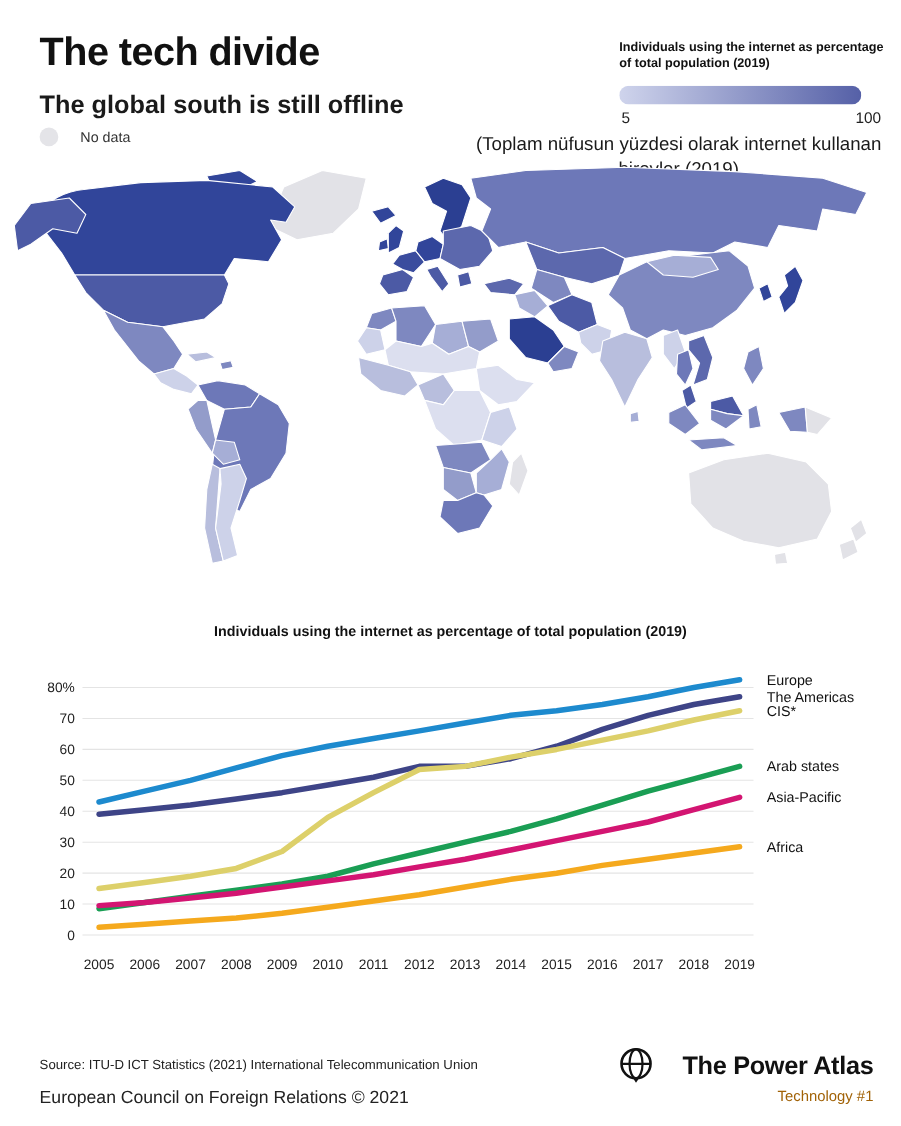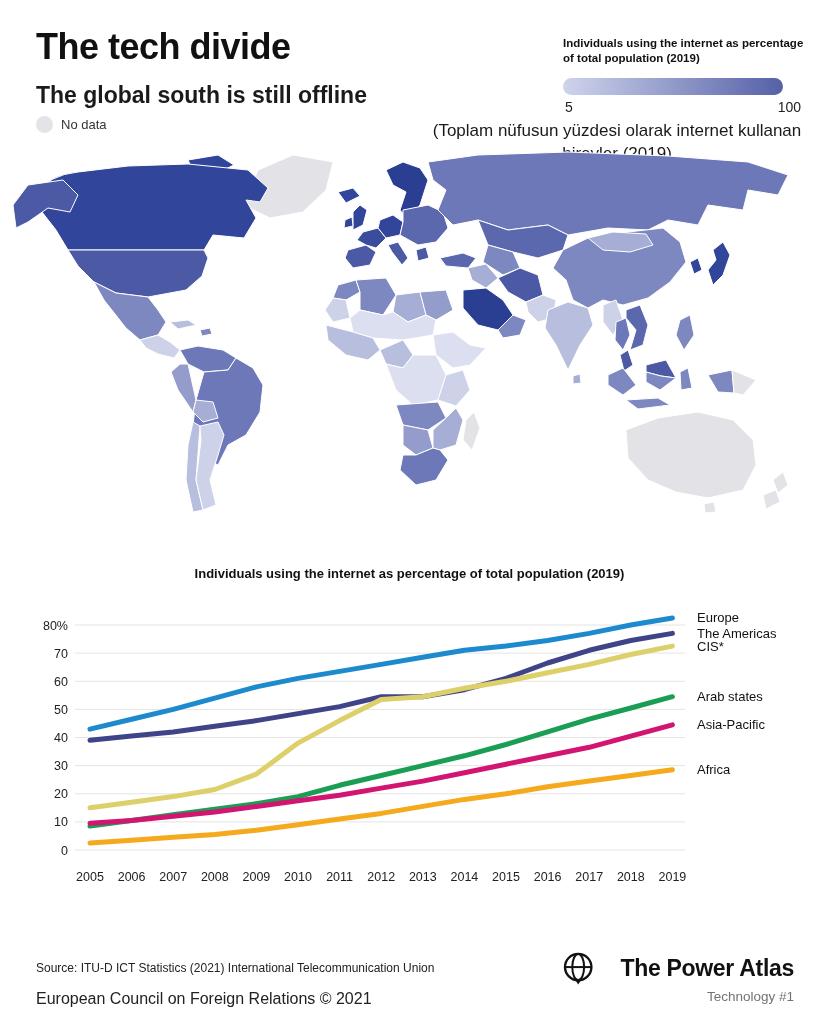--- a/index.html
+++ b/index.html
@@ -1,41 +1,41 @@
 <!DOCTYPE html>
 <html><head>
 <meta charset="utf-8">
 <style>
   html,body{margin:0;padding:0;background:#fff;}
   .page{position:relative;width:819px;height:1024px;background:#fff;overflow:hidden;
         font-family:"Liberation Sans","DejaVu Sans",sans-serif;color:#111;}
   .abs{position:absolute;}
   .title{left:36px;top:26px;font-size:36px;font-weight:800;letter-spacing:-.5px;}
   .subtitle{left:36px;top:82px;font-size:23px;font-weight:700;color:#1a1a1a;}
-  .nodata{left:36px;top:116px;display:flex;align-items:center;gap:8px;font-size:13px;color:#333;}
+  .nodata{left:36px;top:116px;display:flex;align-items:center;gap:20px;font-size:13px;color:#333;}
   .nodata-swatch{width:17px;height:17px;border-radius:50%;background:#e4e4e8;}
   .legend{left:563px;top:36px;width:252px;}
   .legend-title{font-size:11.5px;font-weight:700;line-height:1.3;color:#111;}
   .legend-bar{margin-top:12px;display:block;}
   .legend-scale{display:flex;justify-content:space-between;font-size:14px;color:#222;
                 margin-top:4px;padding:0 14px 0 2px;}
   .translation{left:418px;top:120px;width:398px;text-align:center;font-size:17px;
                line-height:1.35;color:#1a1a1a;}
   .map-wrap{left:8px;top:150px;}
   .map-wrap path{stroke:#fff;stroke-width:1;stroke-linejoin:round;}
   .chart-title{left:0;top:566px;width:819px;text-align:center;font-size:13px;font-weight:700;}
   .chart-wrap{left:20px;top:578px;}
   #line-chart text{font-family:"Liberation Sans","DejaVu Sans",sans-serif;}
   .footnote{left:34px;top:918px;width:588px;font-size:13.4px;line-height:1.38;color:#111;}
   .source{left:36px;top:961px;font-size:12px;color:#222;}
   .copyright{left:36px;top:990px;font-size:16px;color:#222;}
   .brand{left:560px;top:948px;width:234px;}
   .brand-row{display:flex;align-items:center;gap:24px;}
   .brand-name{font-size:23px;font-weight:800;letter-spacing:-.3px;white-space:nowrap;}
-  .brand-edition{text-align:right;font-size:13.5px;margin-top:1px;color:#737373;}
+  .brand-edition{text-align:right;font-size:13.5px;margin-top:1px;color:#a16207;}
 </style>
 </head>
 <body>
 
 <div class="page">
 
   <div class="abs title">The tech divide</div>
   <div class="abs subtitle">The global south is still offline</div>
 
   <div class="abs nodata">

